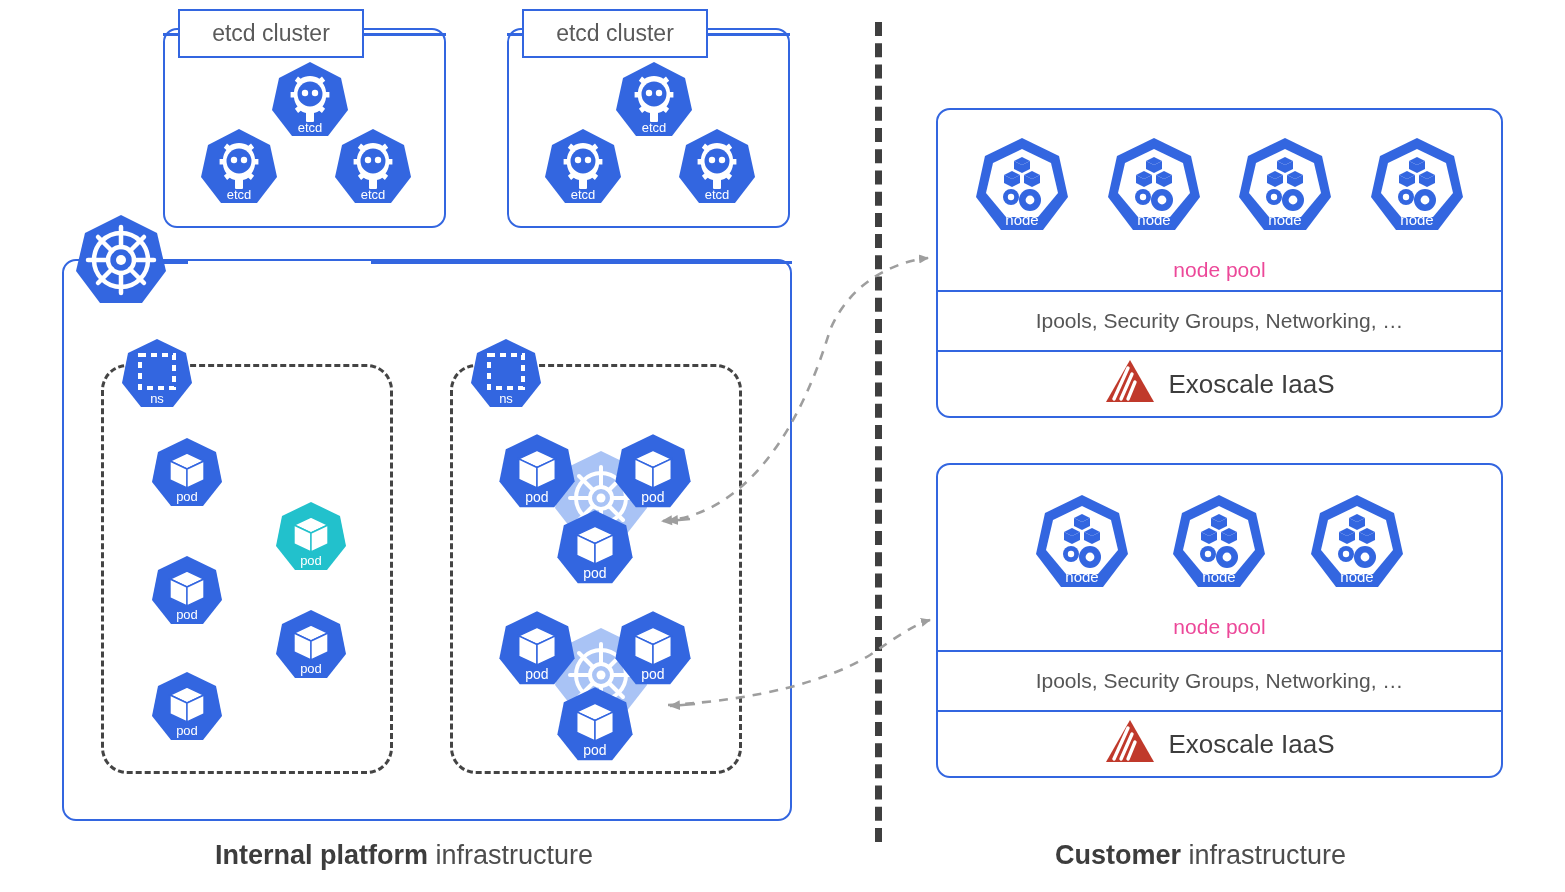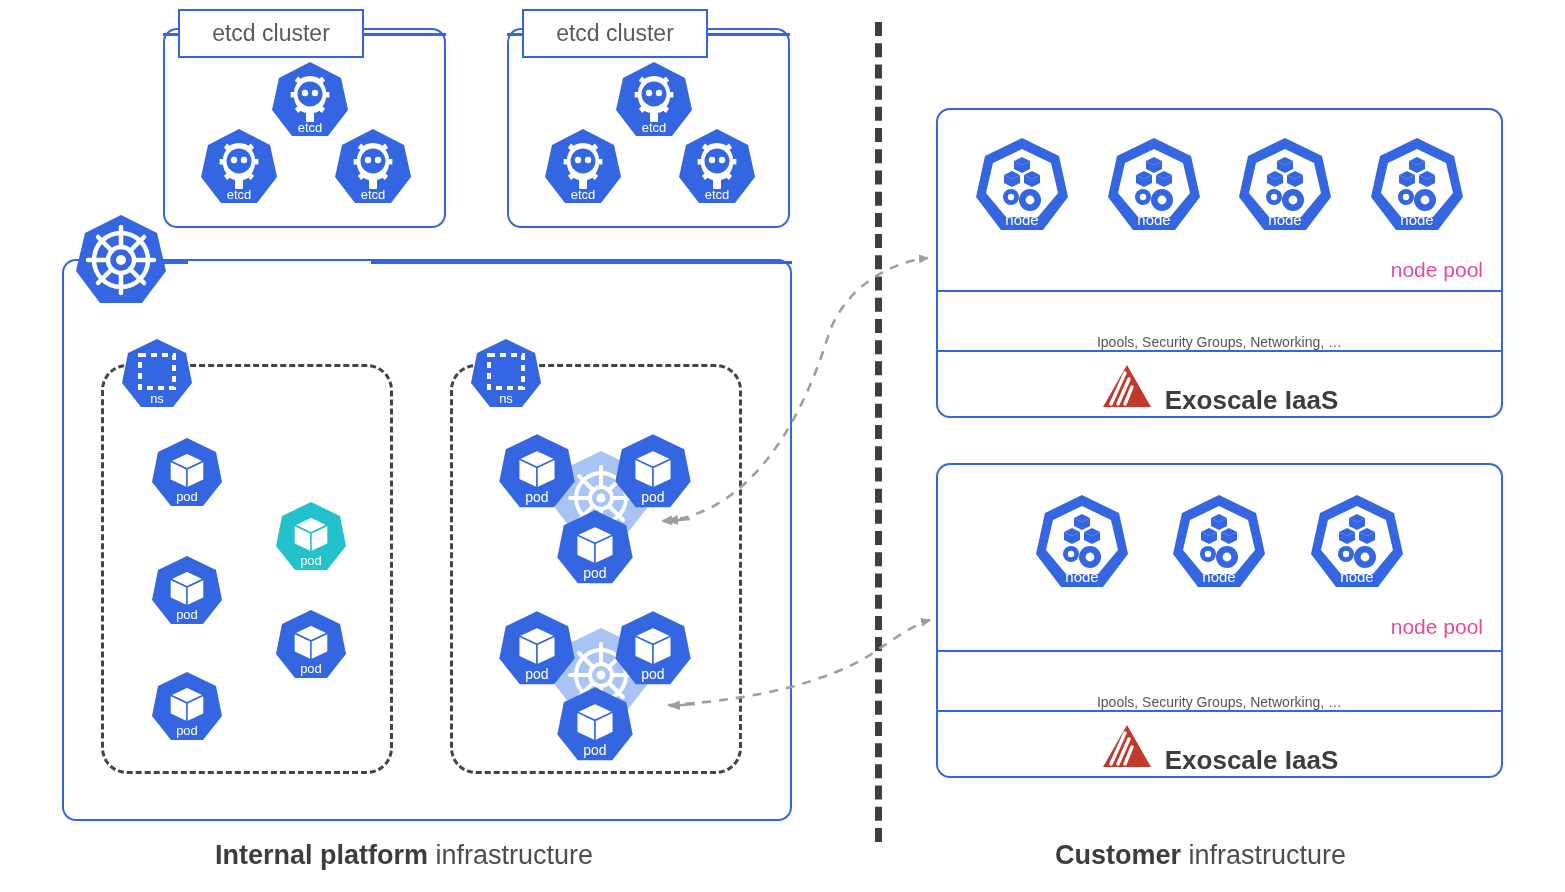--- a/index.html
+++ b/index.html
@@ -45,37 +45,37 @@
 
   
   .panel{
     border:2.5px solid #3366E0;
     border-radius:14px;
     background:#fff;
     display:flex;flex-direction:column;
     overflow:hidden;
   }
   .panel .band{
-    display:flex;align-items:flex-end;justify-content:center;
+    display:flex;align-items:center;justify-content:center;
     border-top:2.5px solid #3366E0;
     box-sizing:border-box;
   }
   .panel .band.first{border-top:none;}
   .nodes-row{
     display:flex;align-items:flex-start;justify-content:space-around;
     padding:16px 18px 0 18px;box-sizing:border-box;
   }
   .poollabel{
     text-align:center;font-size:21px;color:#ec4899;
   }
   .iaas{
     display:flex;align-items:center;justify-content:center;gap:12px;
-    font-size:26px;font-weight:bold;color:#3d3d3d;
-  }
-  .infralabel{font-size:14px;color:#555;}
+    font-size:26px;font-weight:normal;color:#3d3d3d;
+  }
+  .infralabel{font-size:21px;color:#555;}
 
   
   .caption{
     position:absolute;font-size:27px;color:#4d4d4d;white-space:nowrap;
   }
   .caption b{font-weight:bold;color:#3d3d3d;}
 
   
   .icon{position:absolute;}
   .icon svg{display:block;overflow:visible;}

